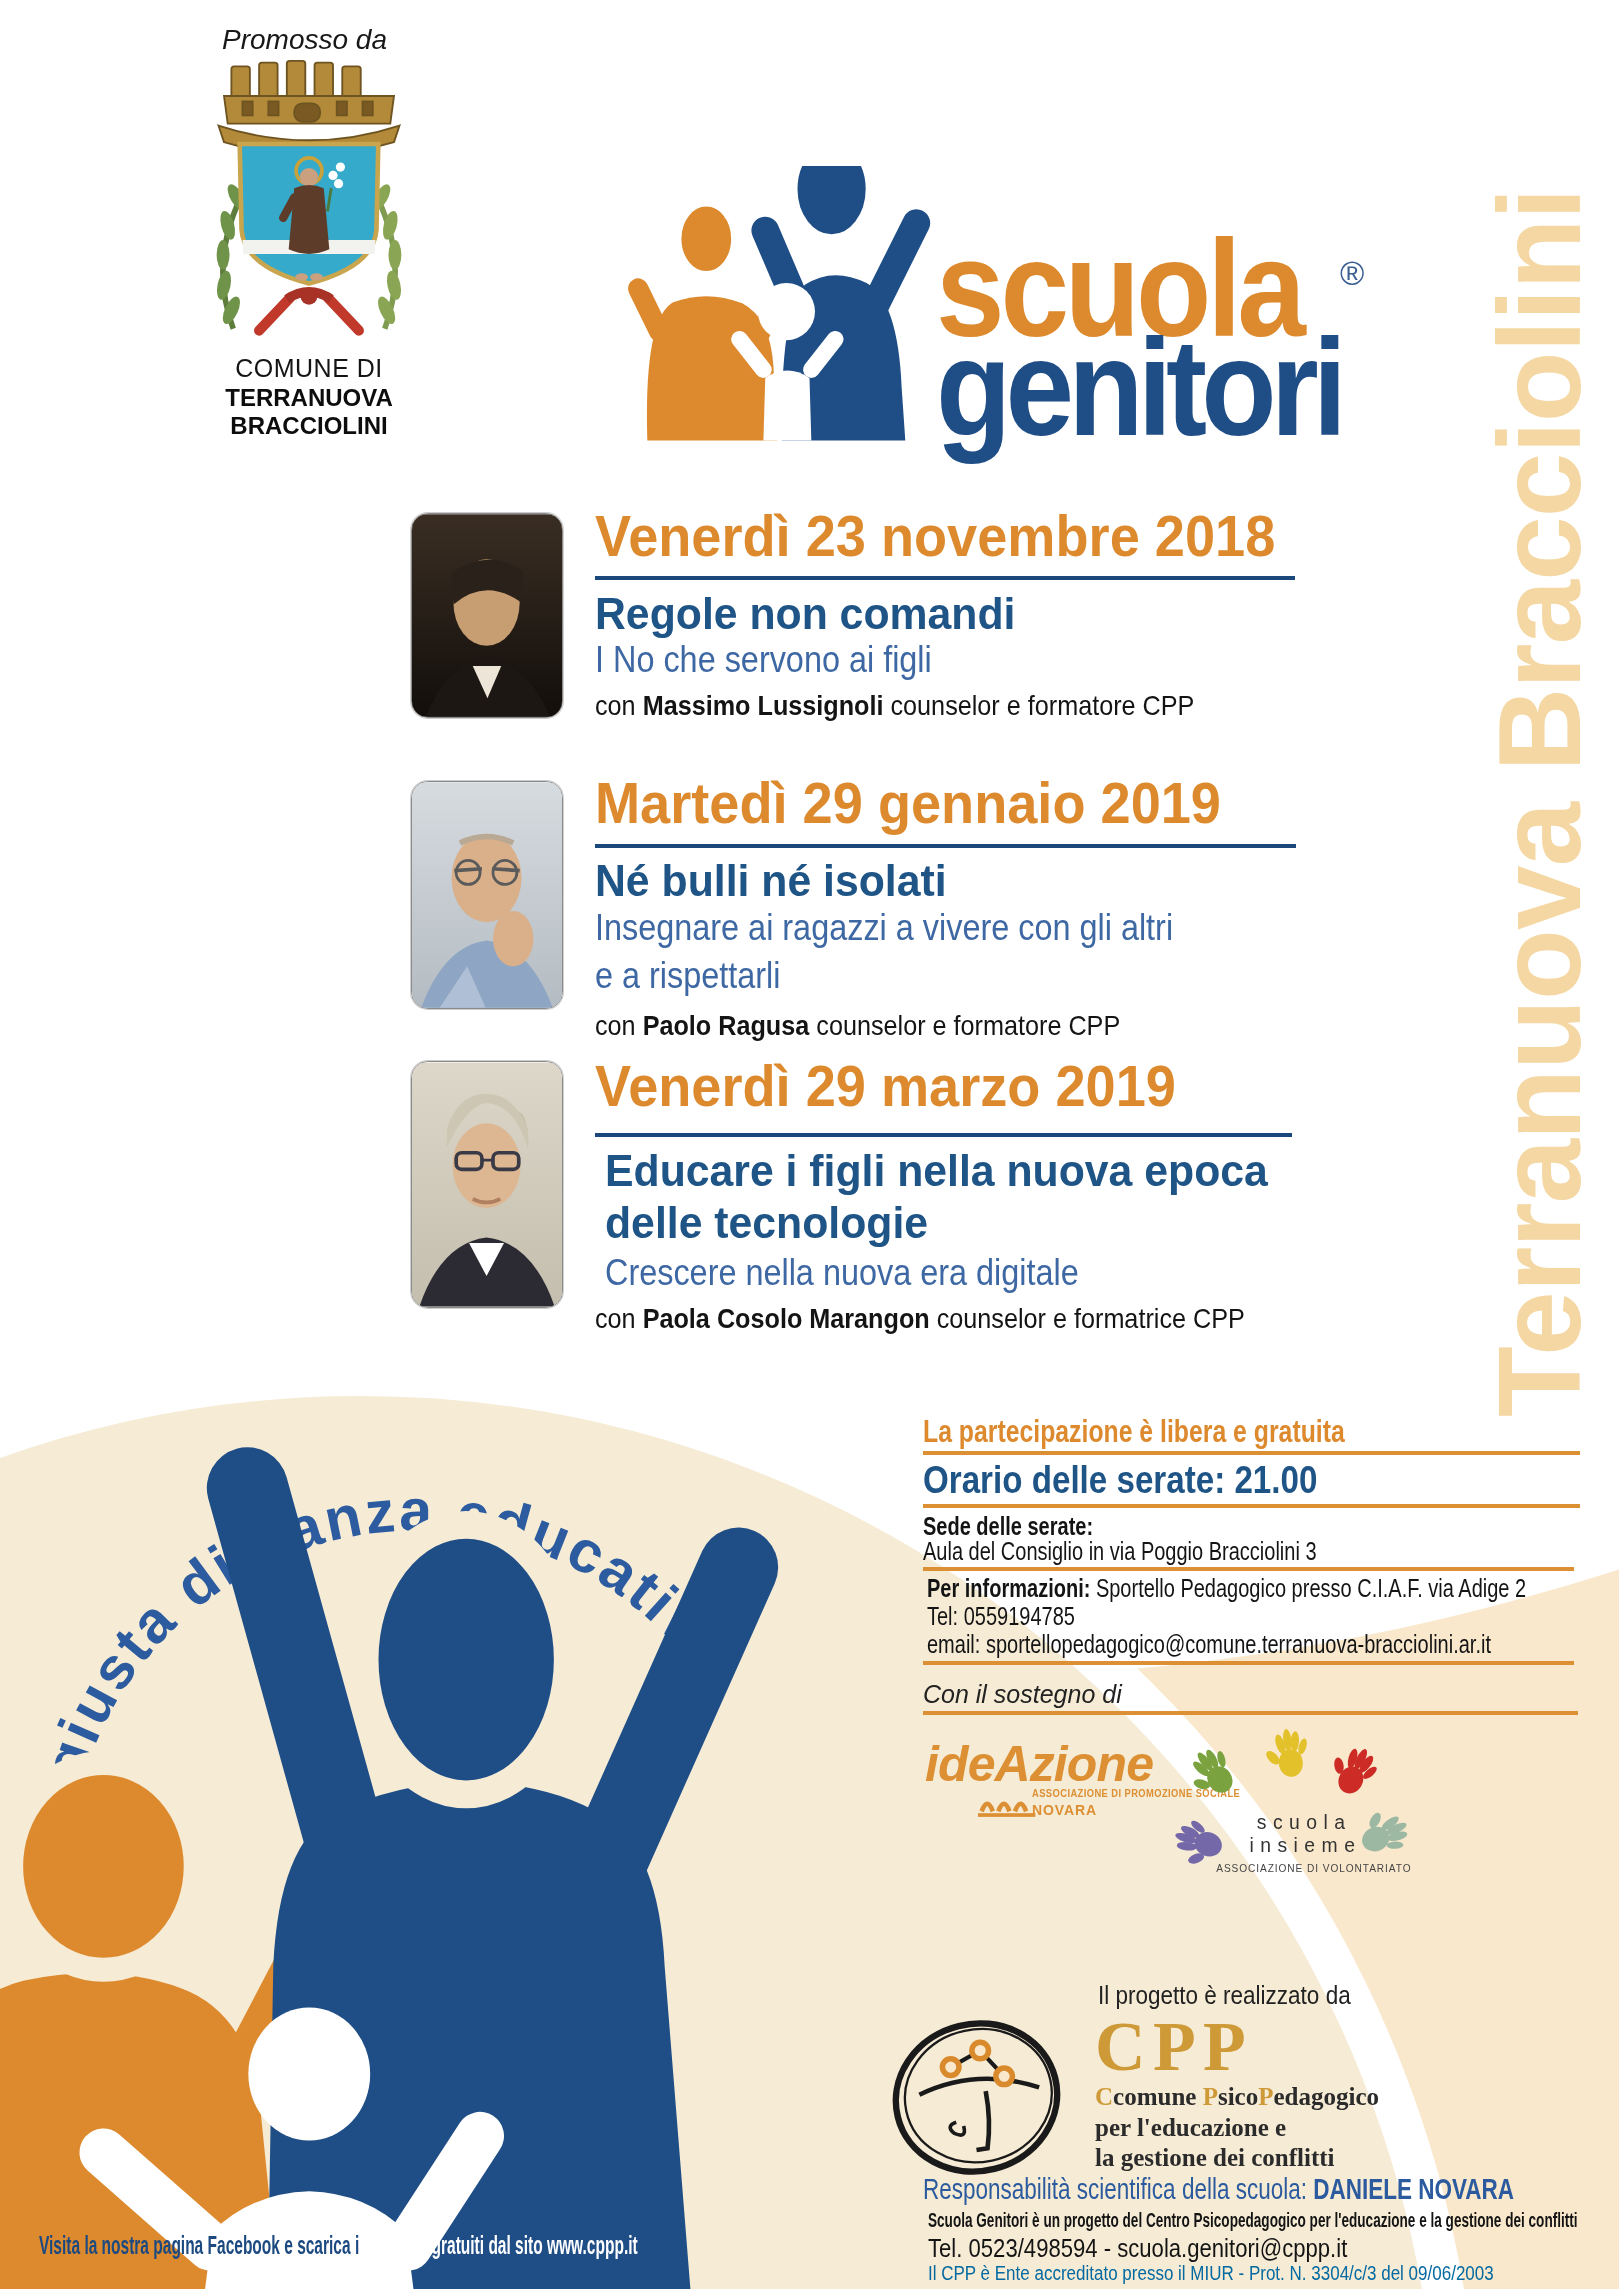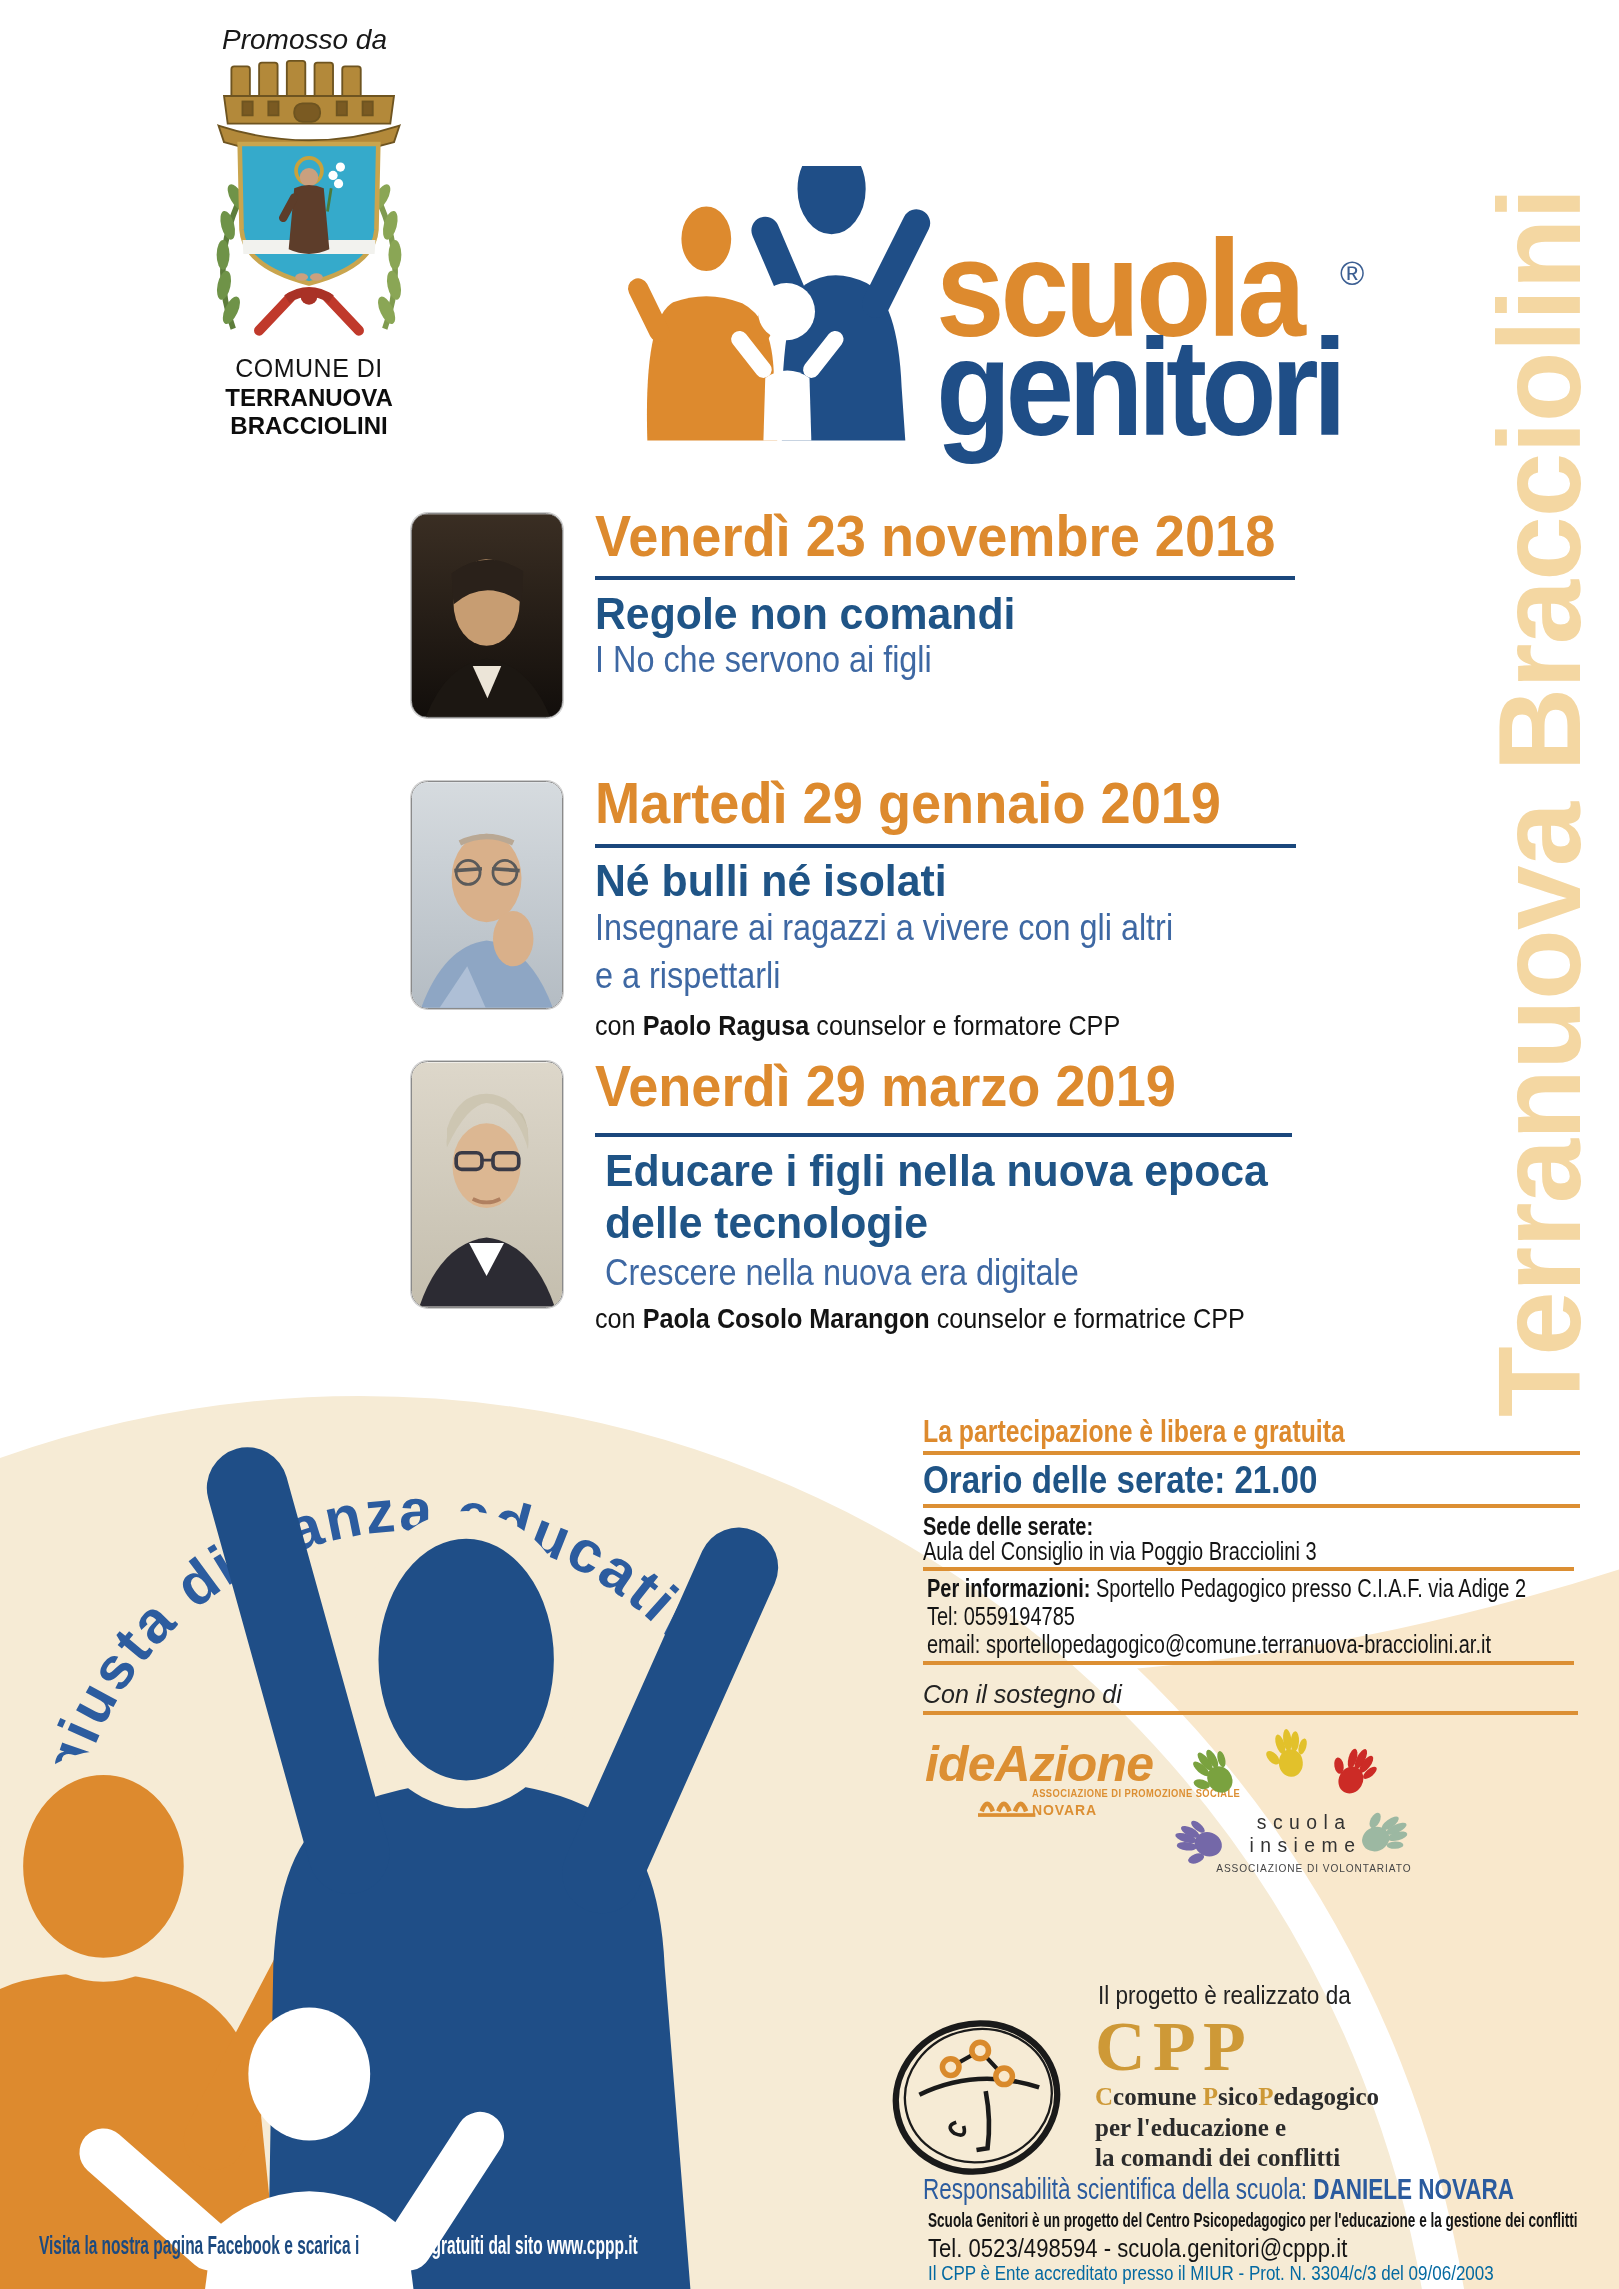--- a/index.html
+++ b/index.html
@@ -188,20 +188,21 @@
       <path d="M 15 220 Q 38 162 81 157 Q 126 162 150 220 Z" fill="#1c1712"></path>
       <path d="M 66 165 L 97 165 L 82 200 Z" fill="#ece5d8"></path>
       <ellipse cx="81" cy="96" rx="36" ry="47" fill="#c79d72"></ellipse>
       <path d="M 43 64 Q 81 36 121 62 L 119 96 Q 80 68 45 98 Z" fill="#2a211a"></path>
     </svg>
   </div>
   <div class="abs evdate nw" style="left:595px;top:508px;"><span class="sx95">Venerdì 23 novembre 2018</span></div>
   <div class="abs evline" style="left:595px;top:576px;width:700px;"></div>
   <div class="abs evtitle nw" style="left:595px;top:591px;"><span class="sx95">Regole non comandi</span></div>
   <div class="abs evsub nw" style="left:595px;top:642px;"><span class="sx9">I No che servono ai figli</span></div>
+  <div class="abs evcred nw" style="left:595px;top:692px;"><span class="sx9"><span>con </span><b>Massimo Lussignoli</b><span> counselor e formatore CPP</span></span></div>
 
   <div class="abs photo" style="left:411px;top:781px;height:226px;">
     <svg width="150" height="226" viewBox="0 0 163 245">
       <defs>
           <linearGradient id="g2" x1="0" y1="0" x2="0" y2="1">
             <stop offset="0" stop-color="#d6dbdf"></stop>
             <stop offset="1" stop-color="#b4bcc3"></stop>
           </linearGradient>
         </defs>
       <rect width="163" height="245" fill="url(#g2)"></rect>
@@ -308,21 +309,21 @@
     <path d="M 72 62 L 104 44 L 130 72" stroke="#1a1a1a" stroke-width="4.5" fill="none"></path>
     <g fill="#F9E8CC" stroke="#D98A2C" stroke-width="6">
       <circle cx="72" cy="62" r="9"></circle>
         <circle cx="104" cy="44" r="9"></circle>
         <circle cx="130" cy="72" r="9"></circle>
     </g>
   </svg>
   <div class="abs cpp nw" style="left:1095px;top:2012px;">CPP</div>
   <div class="abs cppname nw" style="left:1095px;top:2084px;"><span class="g">C</span><span>comune </span><span class="g">P</span><span>sico</span><span class="g">P</span><span>edagogico</span></div>
   <div class="abs cppname nw" style="left:1095px;top:2115px;">per l'educazione e</div>
-  <div class="abs cppname nw" style="left:1095px;top:2145px;">la comandi dei conflitti</div>
+  <div class="abs cppname nw" style="left:1095px;top:2145px;">la gestione dei conflitti</div>
   <div class="abs resp nw" style="left:923px;top:2174px;"><span class="sx75"><span>Responsabilità scientifica della scuola: </span><b>DANIELE NOVARA</b></span></div>
 
   <div class="abs fnote nw" style="left:928px;top:2211px;"><span class="sx7">Scuola Genitori è un progetto del Centro Psicopedagogico per l'educazione e la gestione dei conflitti</span></div>
   <div class="abs fcont nw" style="left:928px;top:2235px;"><span class="sx85">Tel. 0523/498594 - scuola.genitori@cppp.it</span></div>
   <div class="abs faccr nw" style="left:928px;top:2263px;"><span class="sx85">Il CPP è Ente accreditato presso il MIUR - Prot. N. 3304/c/3 del 09/06/2003</span></div>
 
   <div class="abs visit nw" style="left:39px;top:2233px;"><span class="sx6"><span class="b1">Visita la nostra pagina Facebook e scarica i </span><span class="b2">materiali gratuiti dal sito www.cppp.it</span></span></div>
 
 </div>
 

